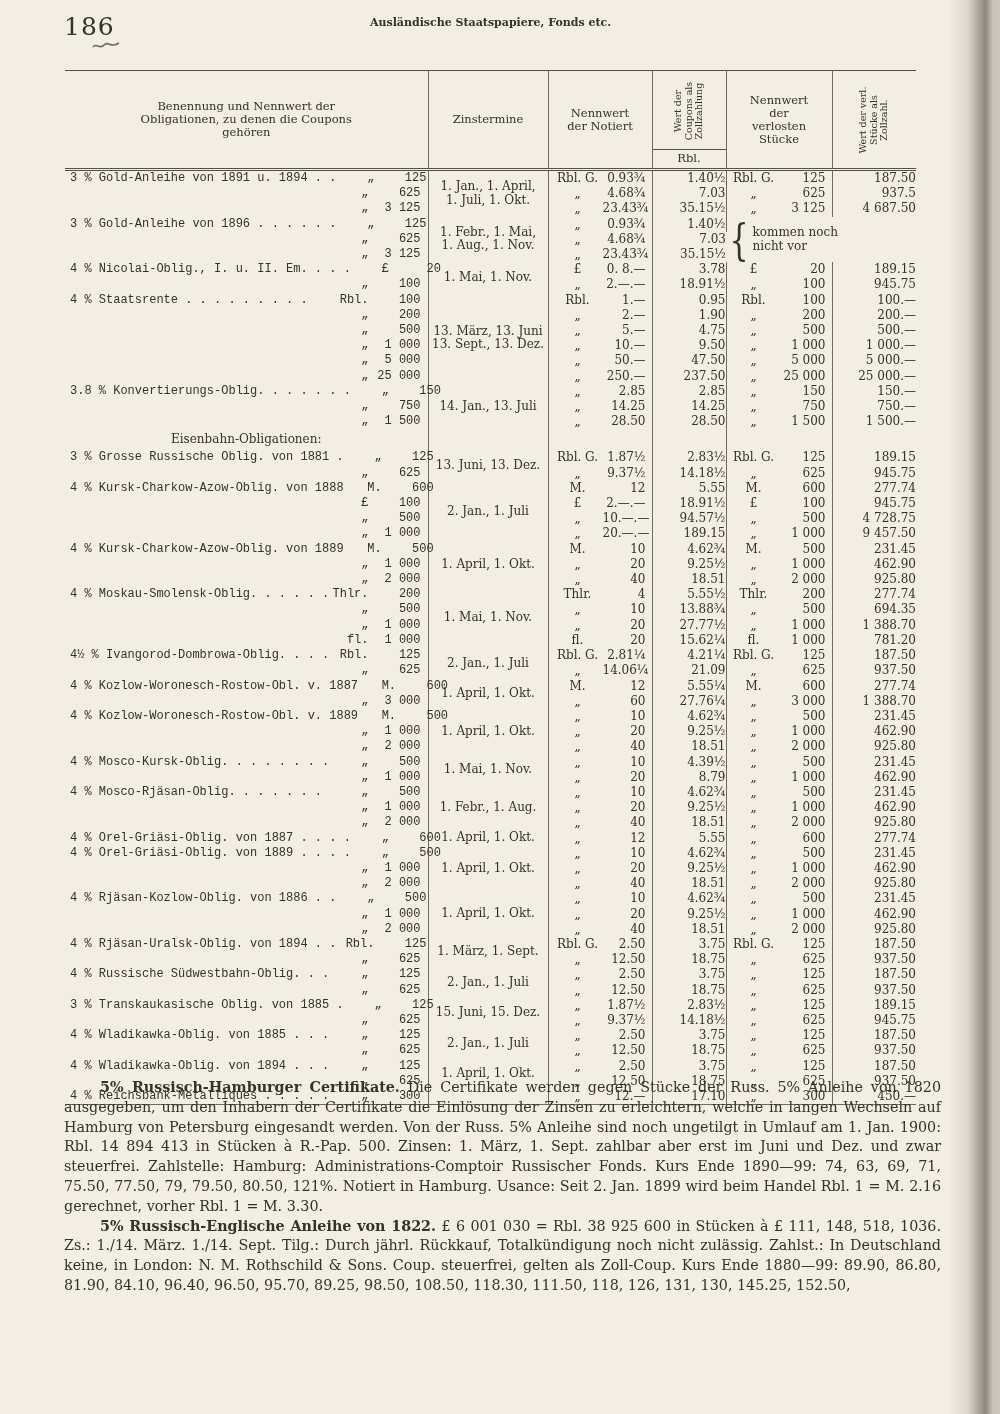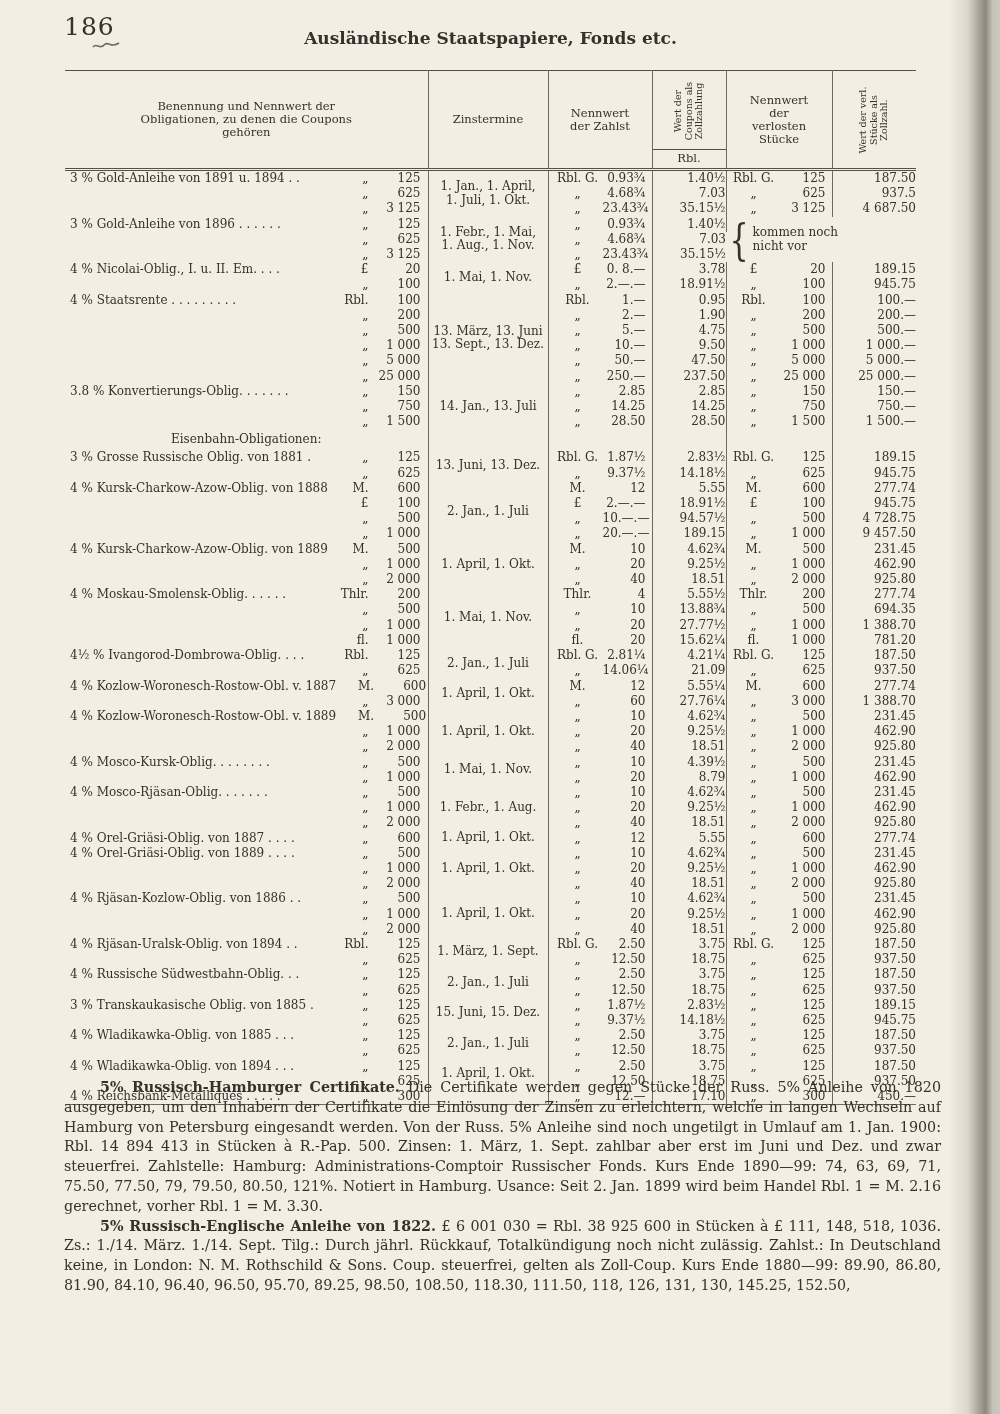--- a/index.html
+++ b/index.html
@@ -2,21 +2,21 @@
 <html><head>
 <meta charset="utf-8">
 <style>
   html,body{margin:0;padding:0;background:#8f8a80;}
   .page{position:relative;width:1000px;height:1414px;background:#f2eee4;overflow:hidden;
         font-family:"DejaVu Serif","Liberation Serif",serif;color:#35312b;}
   .edge{position:absolute;top:0;right:0;width:52px;height:100%;
         background:linear-gradient(to right, rgba(140,133,122,0) 0%, rgba(140,133,122,.22) 38%,
         rgba(95,88,77,.5) 60%, rgba(58,54,46,.55) 72%, rgba(148,142,130,.45) 86%, rgba(168,162,150,.5) 100%);}
   .pagenum{position:absolute;left:64px;top:12px;font-size:25px;letter-spacing:1px;}
-  .title{position:absolute;left:65px;top:28px;width:851px;text-align:center;font-weight:bold;font-size:17px;}
+  .title{position:absolute;left:65px;top:16px;width:851px;text-align:center;font-weight:bold;font-size:11px;}
   .squiggle{position:absolute;left:92px;top:37px;}
 
   table.bonds{position:absolute;left:65px;top:70px;width:851px;border-collapse:collapse;table-layout:fixed;}
   .bonds th{border-top:1px solid #555047;border-bottom:3px double #555047;font-weight:normal;
             font-size:11.5px;line-height:13px;vertical-align:middle;height:93px;padding:2px;text-align:center;}
   .bonds th,.bonds td{border-right:1px solid #6f6a60;}
   .bonds th:last-child,.bonds td:last-child{border-right:none;}
   .bonds td{font-size:12px;line-height:15.2px;height:15.2px;padding:0;white-space:nowrap;vertical-align:middle;}
   .bonds tbody tr:last-child td{border-bottom:1px solid #6f6a60;}
 
@@ -25,21 +25,21 @@
   .h5 div{max-width:68px;margin:0 auto;}
   .h4,.h6{position:relative;padding:0;}
   .h4 .vwrap{position:absolute;top:0;left:0;right:0;bottom:18px;}
   .h4 .rbl{position:absolute;left:0;right:0;bottom:0;height:18px;line-height:17px;border-top:1px solid #555047;font-size:11.5px;text-align:center;}
   .h6 .vwrap{position:absolute;top:0;left:0;right:0;bottom:0;}
   .vtext{position:absolute;left:50%;top:50%;transform:translate(-50%,-50%) rotate(-90deg);
          font-size:9.5px;line-height:10.5px;text-align:center;}
   .h4 .vtext{width:70px;}
   .h6 .vtext{width:86px;}
 
-  .c1w{display:flex;align-items:flex-end;padding:0 7px 0 5px;}
+  .c1w{display:flex;align-items:flex-end;padding:0 7px 0 5px;font-family:Liberation Mono, monospace;}
   .flex1{flex:1;}
   .cur{min-width:38px;text-align:right;white-space:pre;}
   .den{min-width:52px;text-align:right;}
   .c2{text-align:center;font-size:11.5px;}
   .c2 div{line-height:13.5px;}
   .cw{display:flex;padding:0 6px 0 4px;}
   .pfx{min-width:50px;text-align:center;}
   .pfx5{min-width:46px;text-align:center;}
   .val{flex:1;text-align:right;}
   .c4{text-align:right;padding-right:9px;}
@@ -79,21 +79,21 @@
     </colgroup>
     <thead>
       <tr>
         <th class="h1">
           <div>Benennung und Nennwert der Obligationen, zu denen die Coupons gehören</div>
         </th>
         <th class="h2">
           <div>Zinstermine</div>
         </th>
         <th class="h3">
-          <div>Nennwert der Zahlst</div>
+          <div>Nennwert der Notiert</div>
         </th>
         <th class="h4">
           <div class="vwrap">
             <div class="vtext">Wert der Coupons als Zollzahlung</div>
           </div>
           <div class="rbl">Rbl.</div>
         </th>
         <th class="h5">
           <div>Nennwert der verlosten Stücke</div>
         </th>

